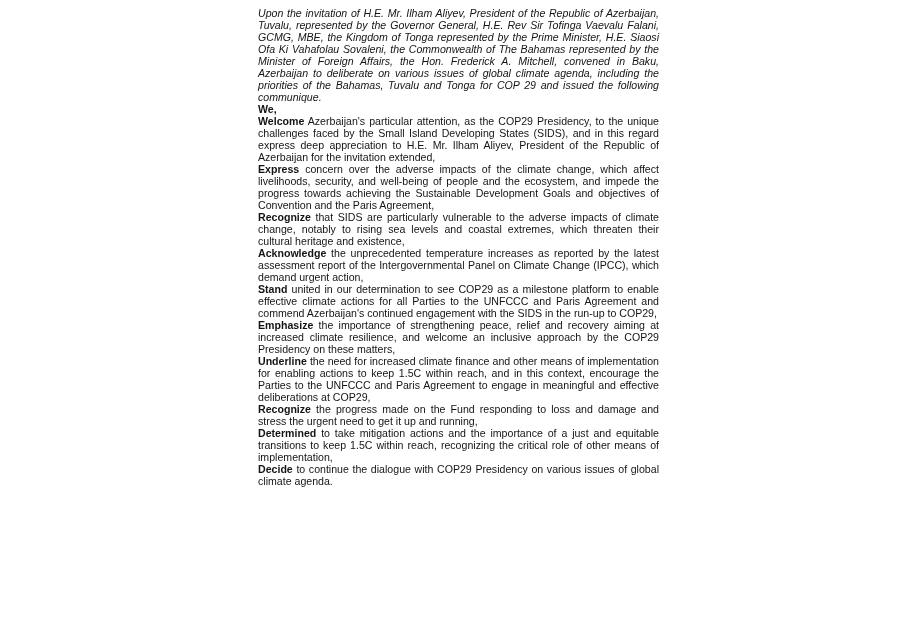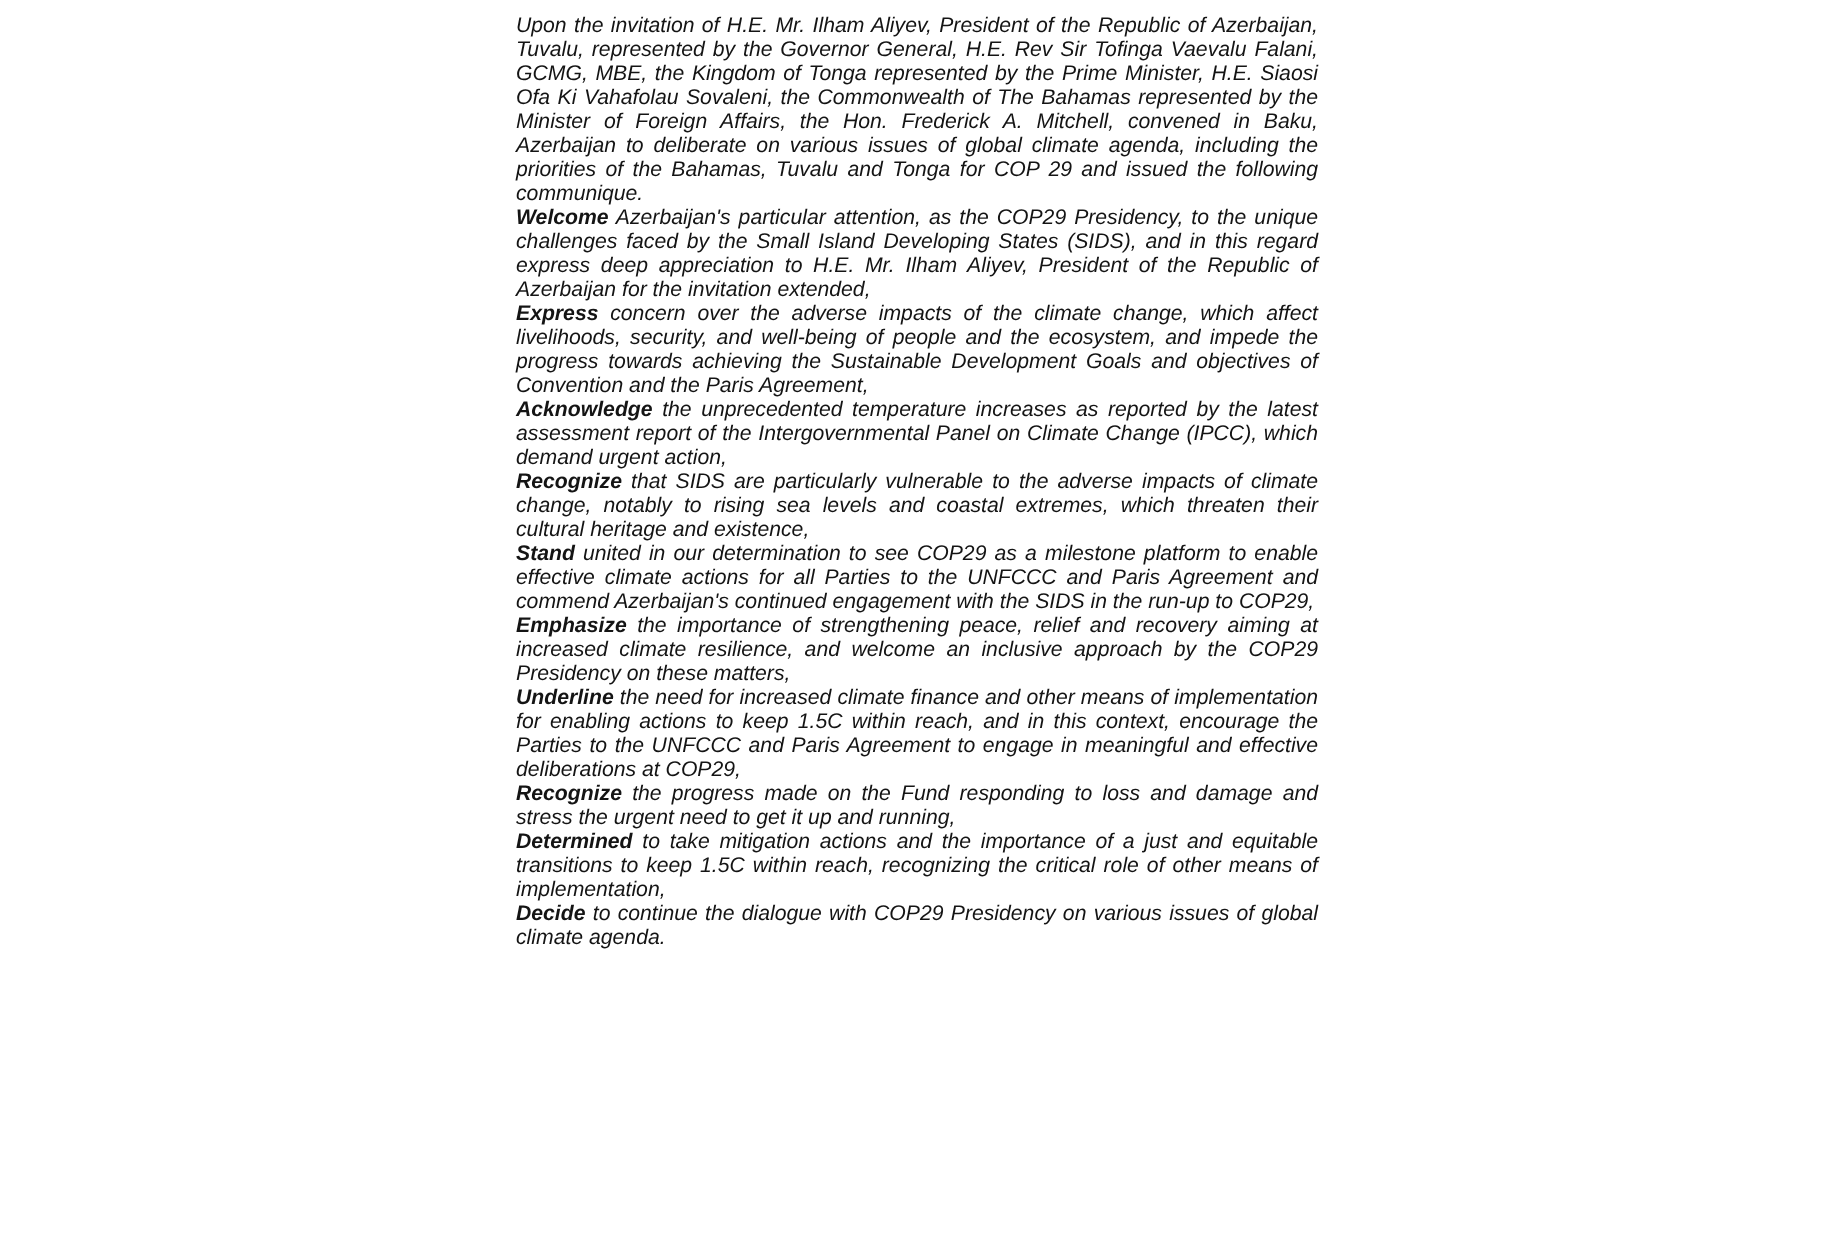--- a/index.html
+++ b/index.html
@@ -24,45 +24,45 @@
     font-weight: bold;
     letter-spacing: 0.3px;
     text-align: center;
     margin: 0 0 11px 0;
     color: #111;
   }
   .bodytext, .bodytext p {
     font-size: 10.6px;
     line-height: 12px;
     text-align: justify;
-    font-style: italic;
   }
   .intro {
     font-style: italic;
     margin: 0;
   }
   .salutation {
     font-weight: bold;
     margin: 0;
   }
   .para { margin: 0; }
   .para strong { font-weight: bold; }
 </style>
 </head>
 <body>
 
 <div class="page">
   <div class="content">
     <div class="bodytext">
       <p class="intro">Upon the invitation of H.E. Mr. Ilham Aliyev, President of the Republic of Azerbaijan, Tuvalu, represented by the Governor General, H.E. Rev Sir Tofinga Vaevalu Falani, GCMG, MBE, the Kingdom of Tonga represented by the Prime Minister, H.E. Siaosi Ofa Ki Vahafolau Sovaleni, the Commonwealth of The Bahamas represented by the Minister of Foreign Affairs, the Hon. Frederick A. Mitchell, convened in Baku, Azerbaijan to deliberate on various issues of global climate agenda, including the priorities of the Bahamas, Tuvalu and Tonga for COP 29 and issued the following communique.</p>
+      <p class="salutation">We,</p>
       <div>
           <p class="para"><strong>Welcome</strong><span> Azerbaijan's particular attention, as the COP29 Presidency, to the unique challenges faced by the Small Island Developing States (SIDS), and in this regard express deep appreciation to H.E. Mr. Ilham Aliyev, President of the Republic of Azerbaijan for the invitation extended,</span></p>
           <p class="para"><strong>Express</strong><span> concern over the adverse impacts of the climate change, which affect livelihoods, security, and well-being of people and the ecosystem, and impede the progress towards achieving the Sustainable Development Goals and objectives of Convention and the Paris Agreement,</span></p>
+          <p class="para"><strong>Recognize</strong><span> that SIDS are particularly vulnerable to the adverse impacts of climate change, notably to rising sea levels and coastal extremes, which threaten their cultural heritage and existence,</span></p>
           <p class="para"><strong>Acknowledge</strong><span> the unprecedented temperature increases as reported by the latest assessment report of the Intergovernmental Panel on Climate Change (IPCC), which demand urgent action,</span></p>
-          <p class="para"><strong>Recognize</strong><span> that SIDS are particularly vulnerable to the adverse impacts of climate change, notably to rising sea levels and coastal extremes, which threaten their cultural heritage and existence,</span></p>
           <p class="para"><strong>Stand</strong><span> united in our determination to see COP29 as a milestone platform to enable effective climate actions for all Parties to the UNFCCC and Paris Agreement and commend Azerbaijan's continued engagement with the SIDS in the run-up to COP29,</span></p>
           <p class="para"><strong>Emphasize</strong><span> the importance of strengthening peace, relief and recovery aiming at increased climate resilience, and welcome an inclusive approach by the COP29 Presidency on these matters,</span></p>
           <p class="para"><strong>Underline</strong><span> the need for increased climate finance and other means of implementation for enabling actions to keep 1.5C within reach, and in this context, encourage the Parties to the UNFCCC and Paris Agreement to engage in meaningful and effective deliberations at COP29,</span></p>
           <p class="para"><strong>Recognize</strong><span> the progress made on the Fund responding to loss and damage and stress the urgent need to get it up and running,</span></p>
           <p class="para"><strong>Determined</strong><span> to take mitigation actions and the importance of a just and equitable transitions to keep 1.5C within reach, recognizing the critical role of other means of implementation,</span></p>
           <p class="para"><strong>Decide</strong><span> to continue the dialogue with COP29 Presidency on various issues of global climate agenda.</span></p>
         </div>
     </div>
   </div>
 </div>

